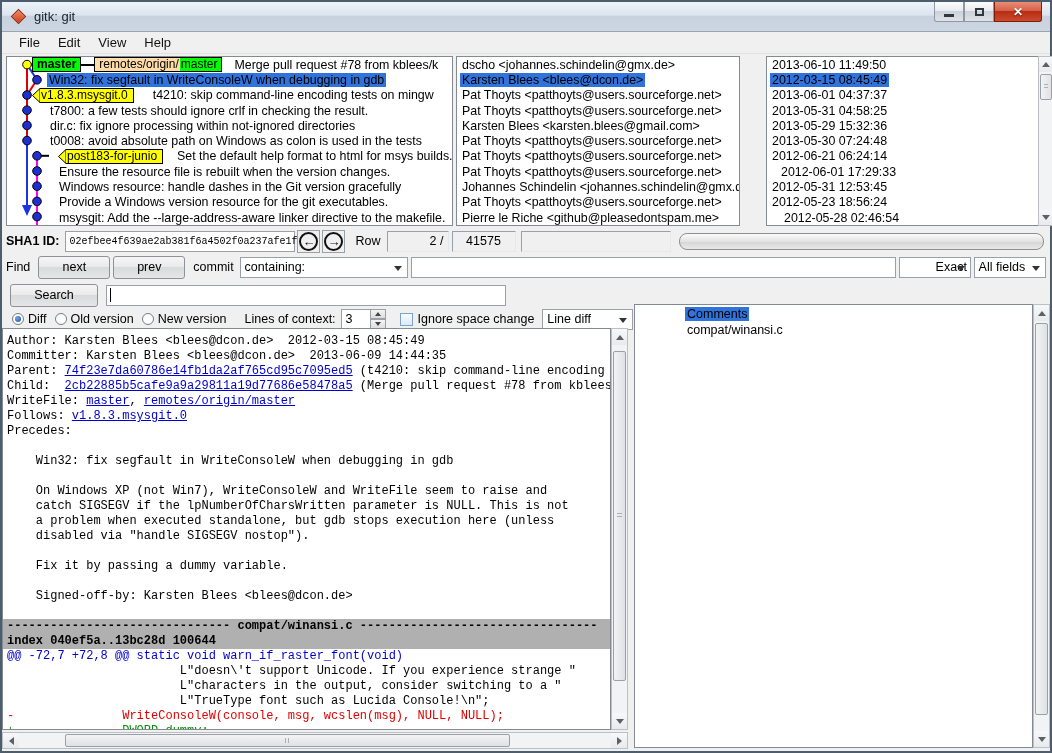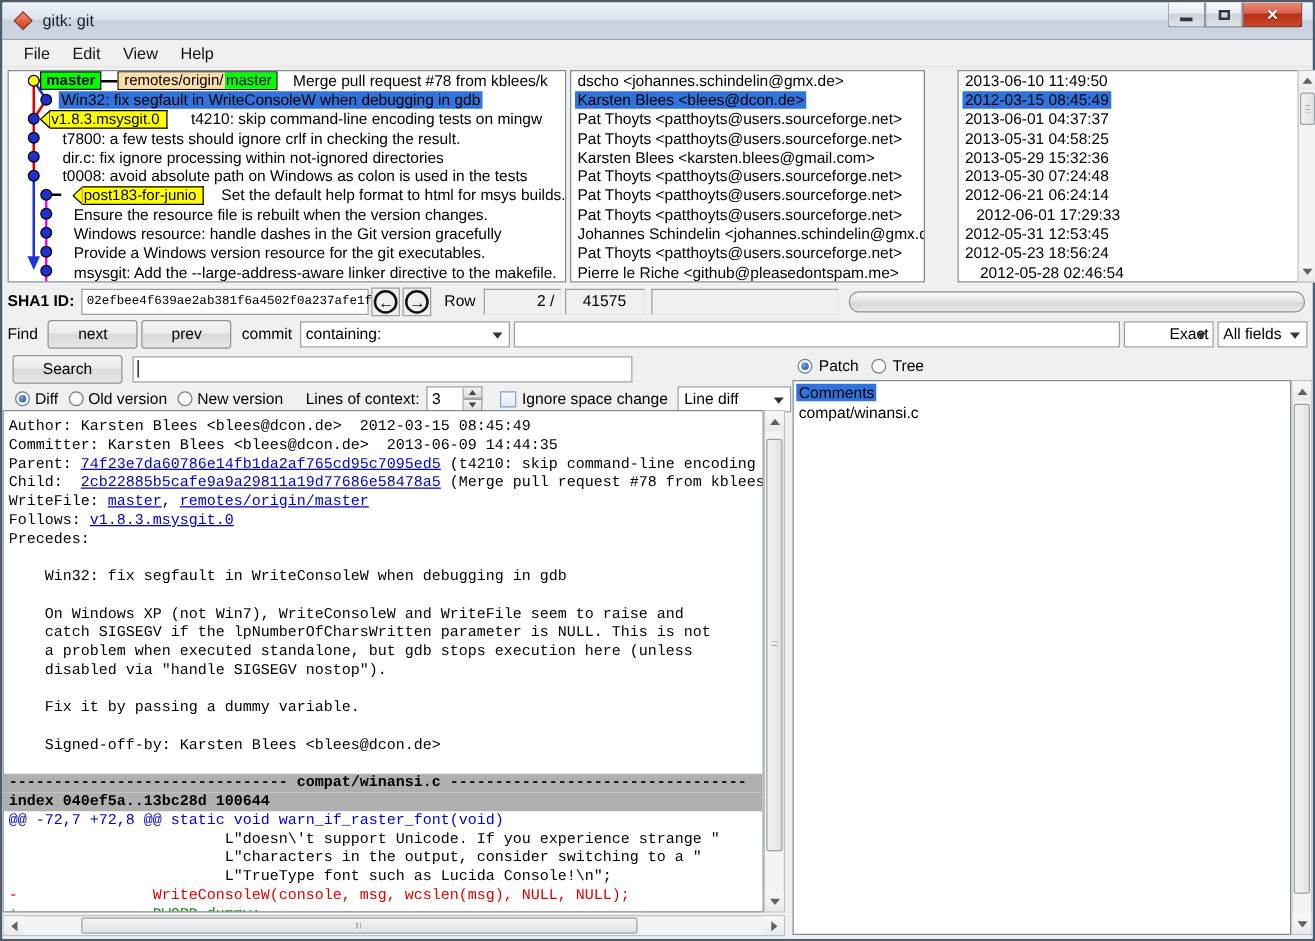--- a/index.html
+++ b/index.html
@@ -356,26 +356,20 @@
         </div>
       </div>
       <span class="cb" style="margin-left:14px;"></span>
       <span class="lbl" style="margin:0 8px 0 5px;">Ignore space change</span>
       <div class="combo" style="width:92px;">
           <span>Line diff</span>
           <span class="arr"></span>
         </div>
     </div>
 
-    <div class="toolrow" style="left:636px;top:229px;width:400px;height:20px;">
-      <span class="radio on"></span>
-      <span class="lbl" style="margin:0 10px 0 5px;">Patch</span>
-      <span class="radio"></span>
-      <span class="lbl" style="margin:0 0 0 5px;">Tree</span>
-    </div>
 
     <div class="pane detail-box">
       <div class="detail-inner" id="detail-lines">
           <div class="dl "><span>Author: Karsten Blees &lt;blees@dcon.de&gt;  2012-03-15 08:45:49</span></div>
           <div class="dl "><span>Committer: Karsten Blees &lt;blees@dcon.de&gt;  2013-06-09 14:44:35</span></div>
           <div class="dl "><span>Parent: </span><span class="dlink">74f23e7da60786e14fb1da2af765cd95c7095ed5</span><span> (t4210: skip command-line encoding te</span></div>
           <div class="dl "><span>Child:  </span><span class="dlink">2cb22885b5cafe9a9a29811a19d77686e58478a5</span><span> (Merge pull request #78 from kblees/k</span></div>
           <div class="dl "><span>WriteFile: </span><span class="dlink">master</span><span>, </span><span class="dlink">remotes/origin/master</span></div>
           <div class="dl "><span>Follows: </span><span class="dlink">v1.8.3.msysgit.0</span></div>
           <div class="dl "><span>Precedes:</span></div>
@@ -420,21 +414,21 @@
         </div>
       <div class="sb-thumb" style="left:62px;width:445px;top:1px;bottom:1px;right:auto;">
           <span class="grip-h"></span>
         </div>
       <div class="sb-btn" style="top:0;bottom:0;right:0;left:auto;width:16px;">
           <span class="arrow-rt"></span>
         </div>
     </div>
 
     <div class="pane file-box">
-      <div id="file-items" style="padding-top:1px;">
+      <div id="file-items" style="padding-top:1px;padding-left:48px;">
           <div class="fitem"><span class="hl">Comments</span></div>
           <div class="fitem"><span>compat/winansi.c</span></div>
         </div>
     </div>
 
     <div class="sb" style="left:1031px;top:250px;width:17px;height:444px;">
       <div class="sb-btn" style="top:0;height:16px;">
           <span class="arrow-up"></span>
         </div>
       <div class="sb-thumb" style="top:18px;height:392px;"></div>

